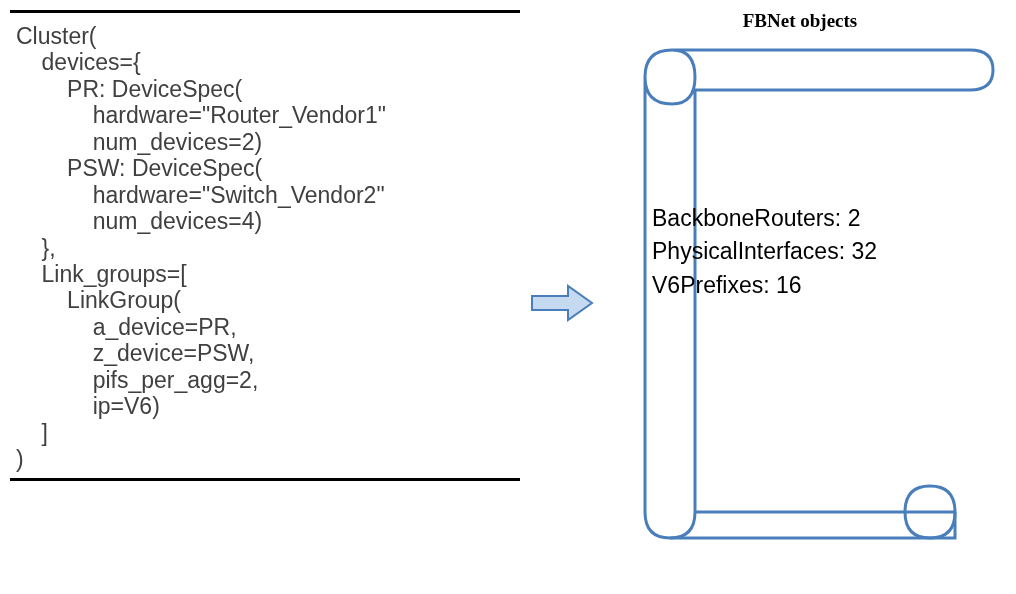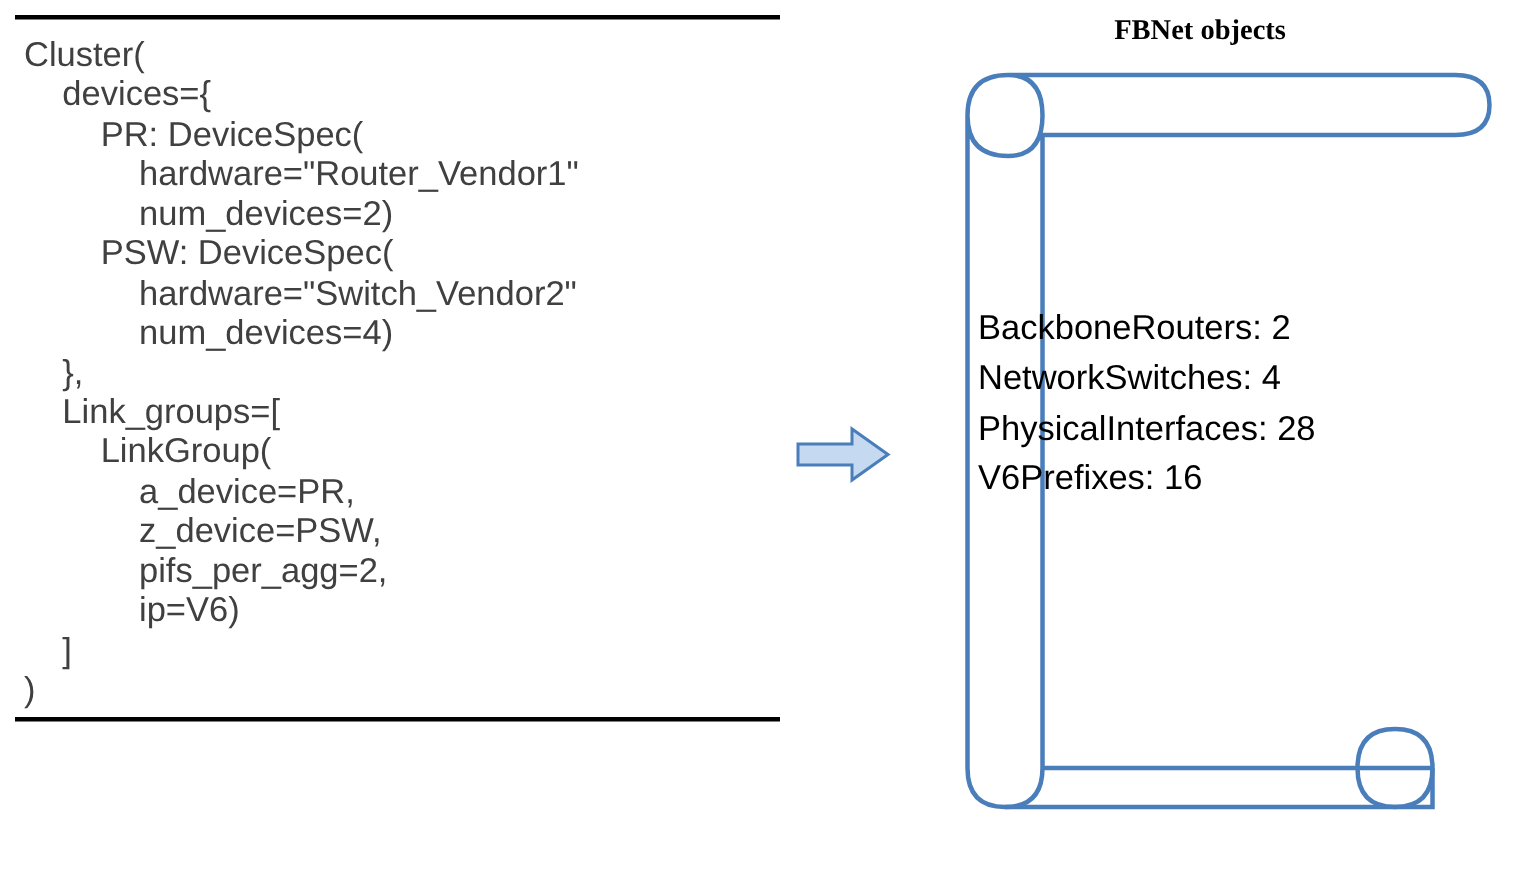--- a/index.html
+++ b/index.html
@@ -136,18 +136,17 @@
                L 45 35
                M 45 35
                Q 45 62 72 62
                Q 95 62 95 35
                Q 95 8 72 8
                " fill="none" stroke="#4a7ebb" stroke-width="3" stroke-linejoin="round"></path>
       <path d="M 355 470 L 355 496 L 70 496" fill="none" stroke="#4a7ebb" stroke-width="3"></path>
     </svg>
     <div class="fbnet-list">
       <div class="fbnet-row"><span>BackboneRouters</span>: <span>2</span></div>
-      <div class="fbnet-row"><span>NetworkSwitches</span>: <span>4</span></div>
-      <div class="fbnet-row"><span>PhysicalInterfaces</span>: <span>28</span></div>
+      <div class="fbnet-row"><span>PhysicalInterfaces</span>: <span>32</span></div>
       <div class="fbnet-row"><span>V6Prefixes</span>: <span>16</span></div>
     </div>
   </div>
 </div>
 
 </body></html>

